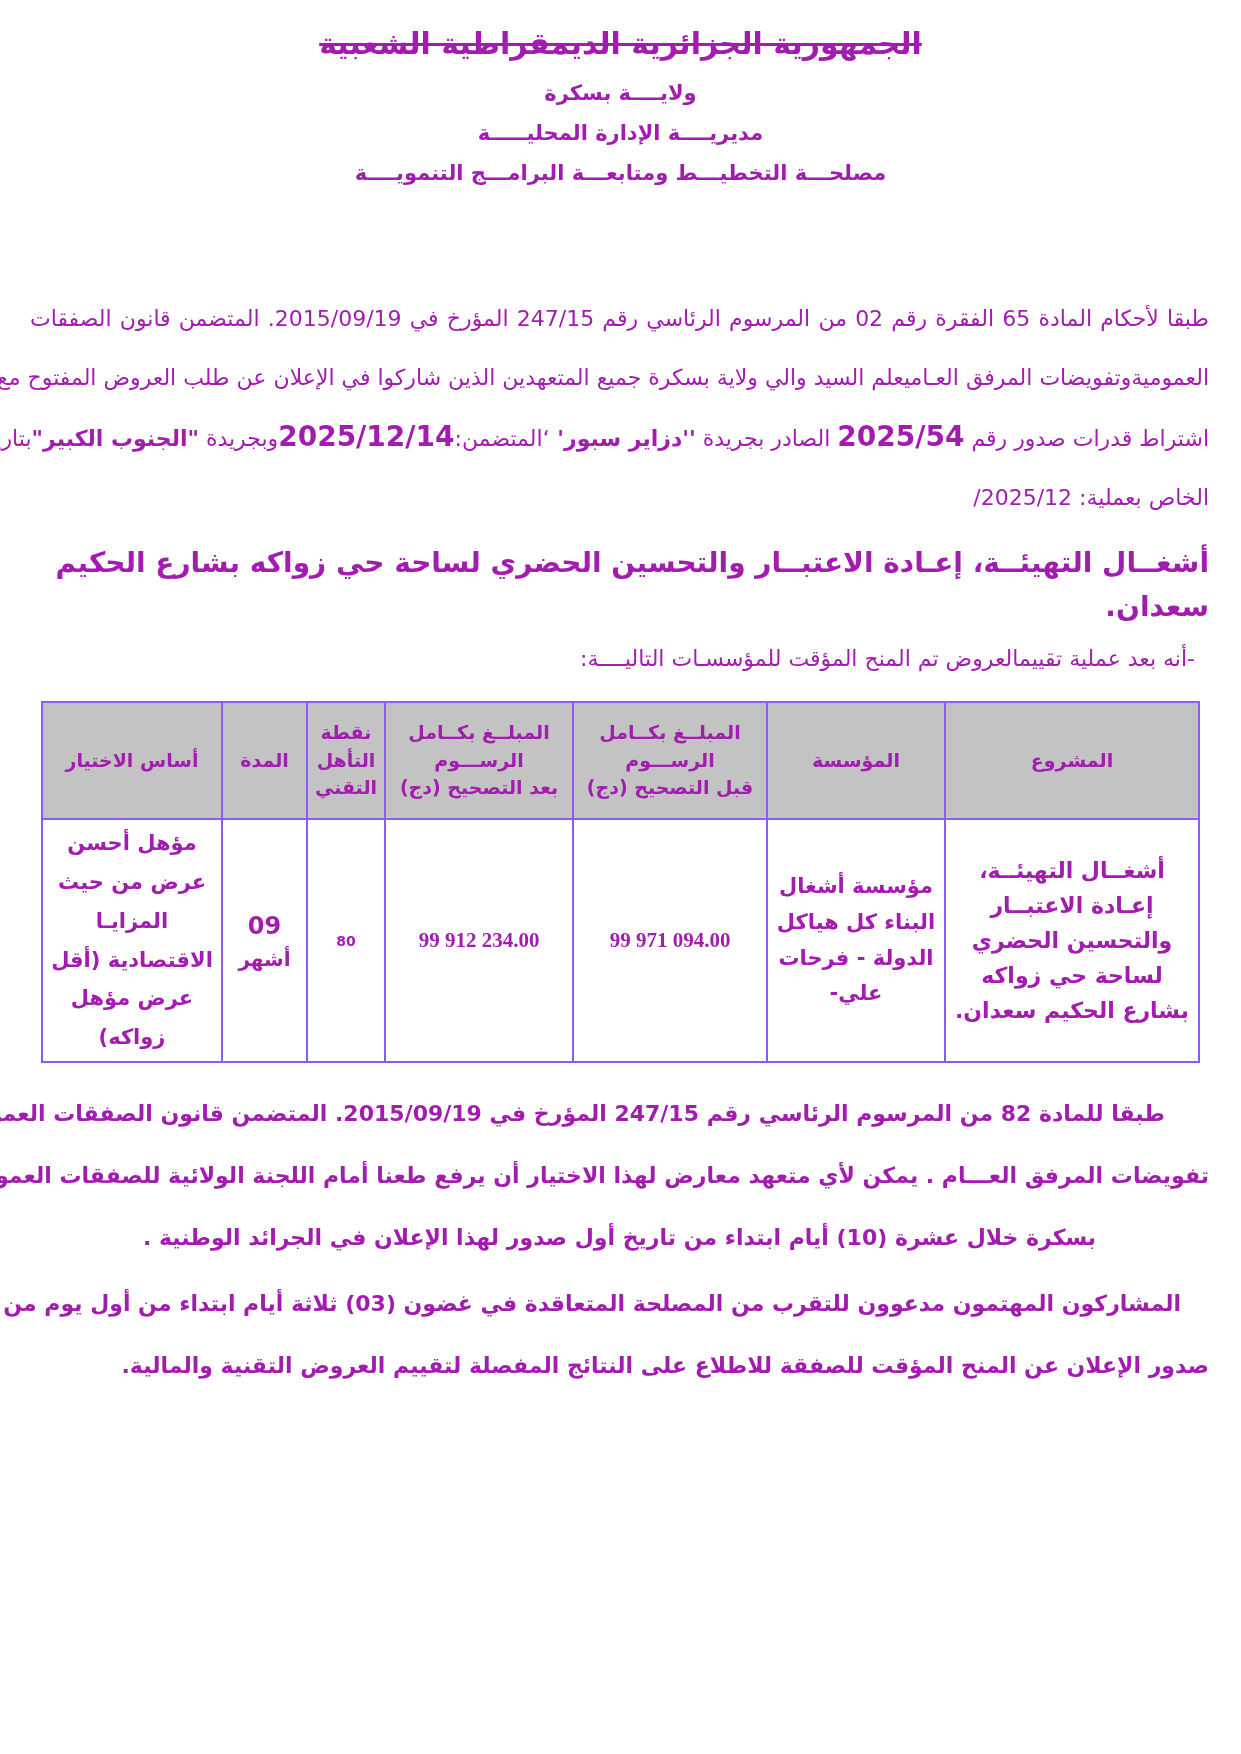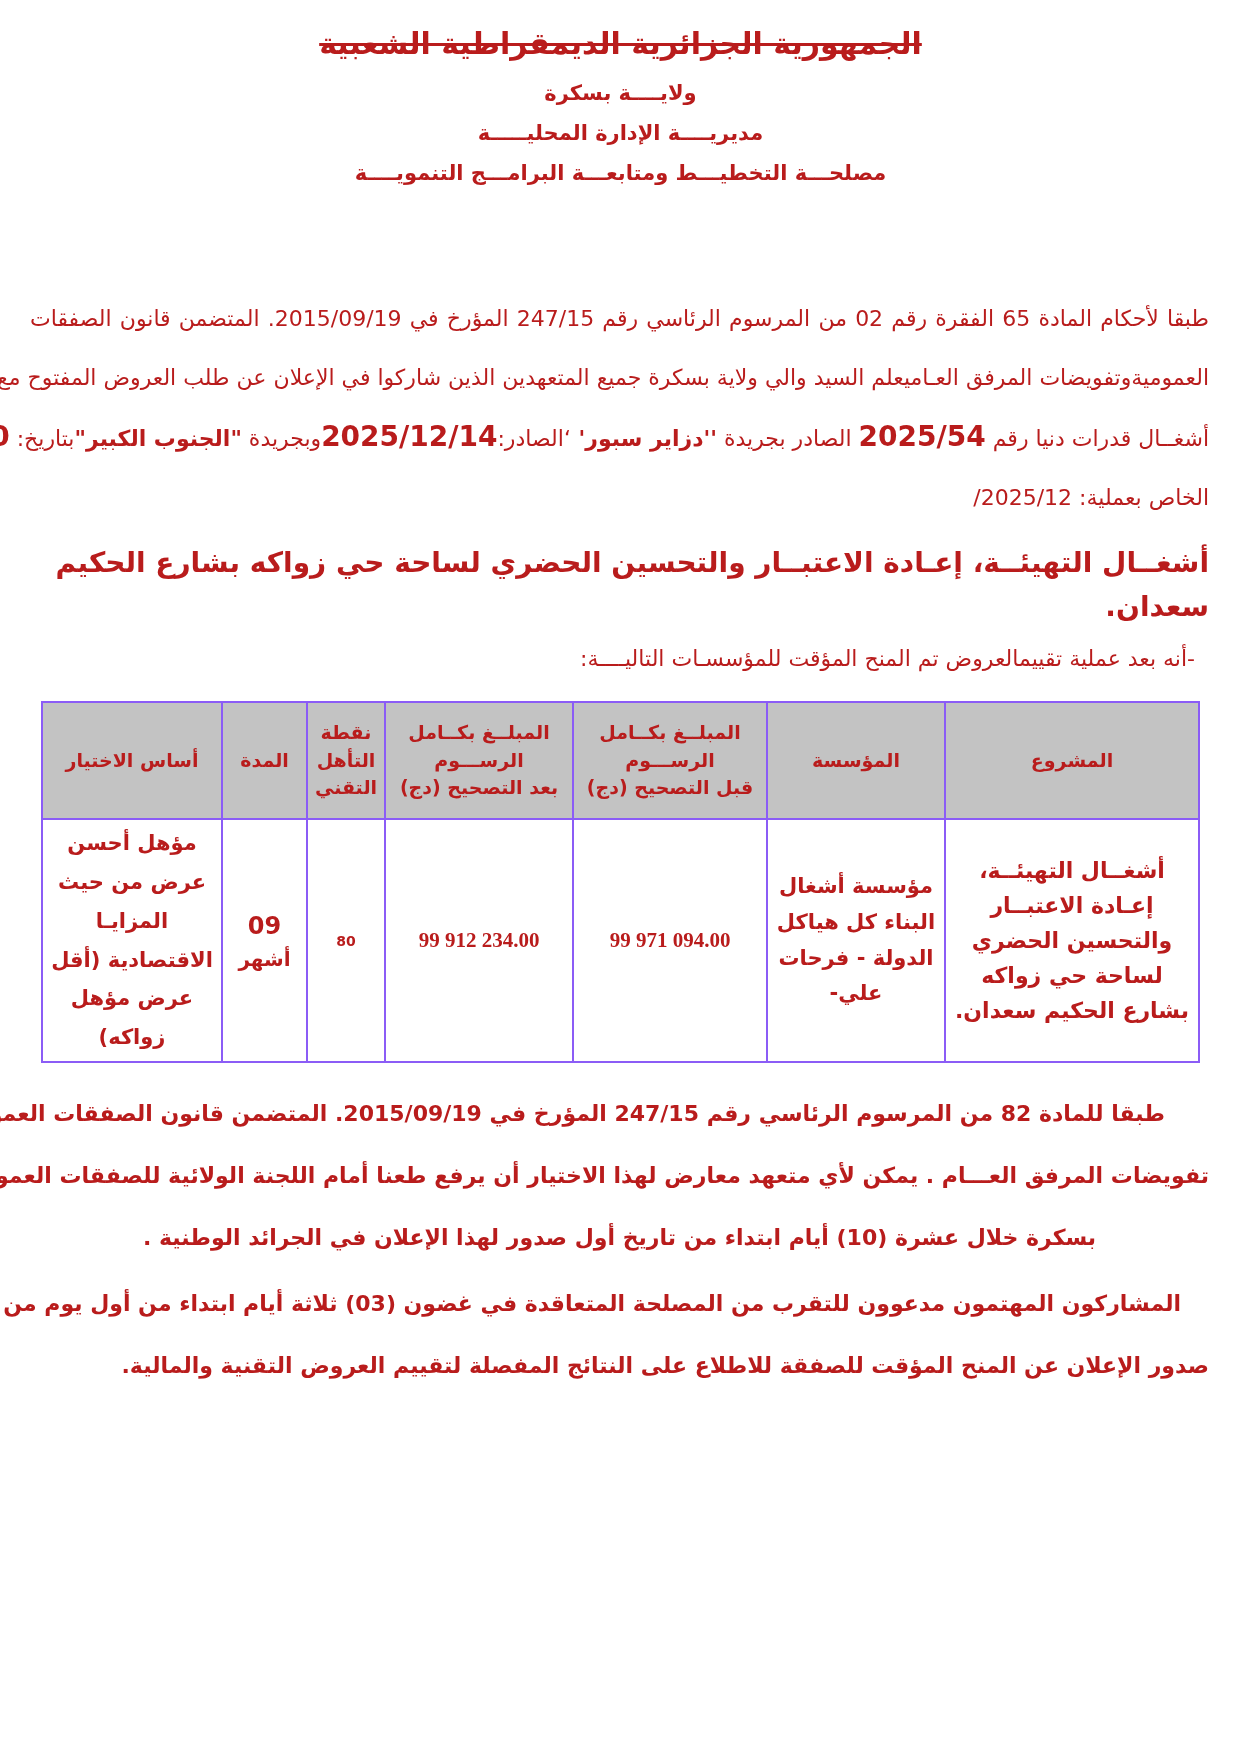--- a/index.html
+++ b/index.html
@@ -1,20 +1,20 @@
 <!DOCTYPE html>
 <html lang="ar"><head>
 <meta charset="utf-8">
 <style>
   html,body{margin:0;padding:0;background:#ffffff;}
   .page{
     position:relative;
     width:1241px;height:1557px;
     margin:0 auto;
-    background:#ffffff;color:#b91c1c;
+    background:#ffffff;color:#a21caf;
     direction:rtl;
     font-family:"DejaVu Sans",sans-serif;
     overflow:hidden;
   }
   
   .letterhead{padding-top:26px;text-align:center;}
   .rep-title{
     font-size:30px;font-weight:bold;
     text-decoration:line-through;
     margin:0 0 20px 0;
@@ -104,21 +104,21 @@
   <div class="letterhead">
     <div class="rep-title">الجمهورية الجزائرية الديمقراطية الشعبية</div>
     <div class="hd-line">ولايــــة بسكرة</div>
     <div class="hd-line">مديريــــة الإدارة المحليـــــة</div>
     <div class="hd-line">مصلحـــة التخطيـــط ومتابعـــة البرامـــج التنمويــــة</div>
   </div>
 
   <div class="intro">
     <div class="p-line">طبقا لأحكام المادة 65 الفقرة رقم 02 من المرسوم الرئاسي رقم 247/15 المؤرخ في 2015/09/19. المتضمن قانون الصفقات</div>
     <div class="p-line">العموميةوتفويضات المرفق العـاميعلم السيد والي ولاية بسكرة جميع المتعهدين الذين شاركوا في الإعلان عن  طلب العروض المفتوح مع</div>
-    <div class="p-line"><span>أشغــال قدرات دنيا رقم </span><span class="bnum">2025/54</span><span> الصادر بجريدة </span><span class="bar">''دزاير سبور' </span><span>‘الصادر:</span><span class="bnum">2025/12/14</span><span>وبجريدة </span><span class="bar">"الجنوب الكبير"</span><span>بتاريخ: </span><span class="bnum">20</span></div>
+    <div class="p-line"><span>اشتراط قدرات صدور رقم </span><span class="bnum">2025/54</span><span> الصادر بجريدة </span><span class="bar">''دزاير سبور' </span><span>‘المتضمن:</span><span class="bnum">2025/12/14</span><span>وبجريدة </span><span class="bar">"الجنوب الكبير"</span><span>بتاريخ: </span><span class="bnum">20</span></div>
     <div class="p-line last"><span>الخاص بعملية:</span> <span dir="ltr">/2025/12</span></div>
   </div>
 
   <div class="op-heading">أشغــال التهيئــة، إعـادة الاعتبــار والتحسين الحضري لساحة حي زواكه بشارع الحكيم سعدان.</div>
 
   <div class="pre-table">-أنه بعد عملية تقييمالعروض تم المنح المؤقت للمؤسسـات التاليــــة:</div>
 
   <table class="award">
     <colgroup>
       <col style="width:254px">

